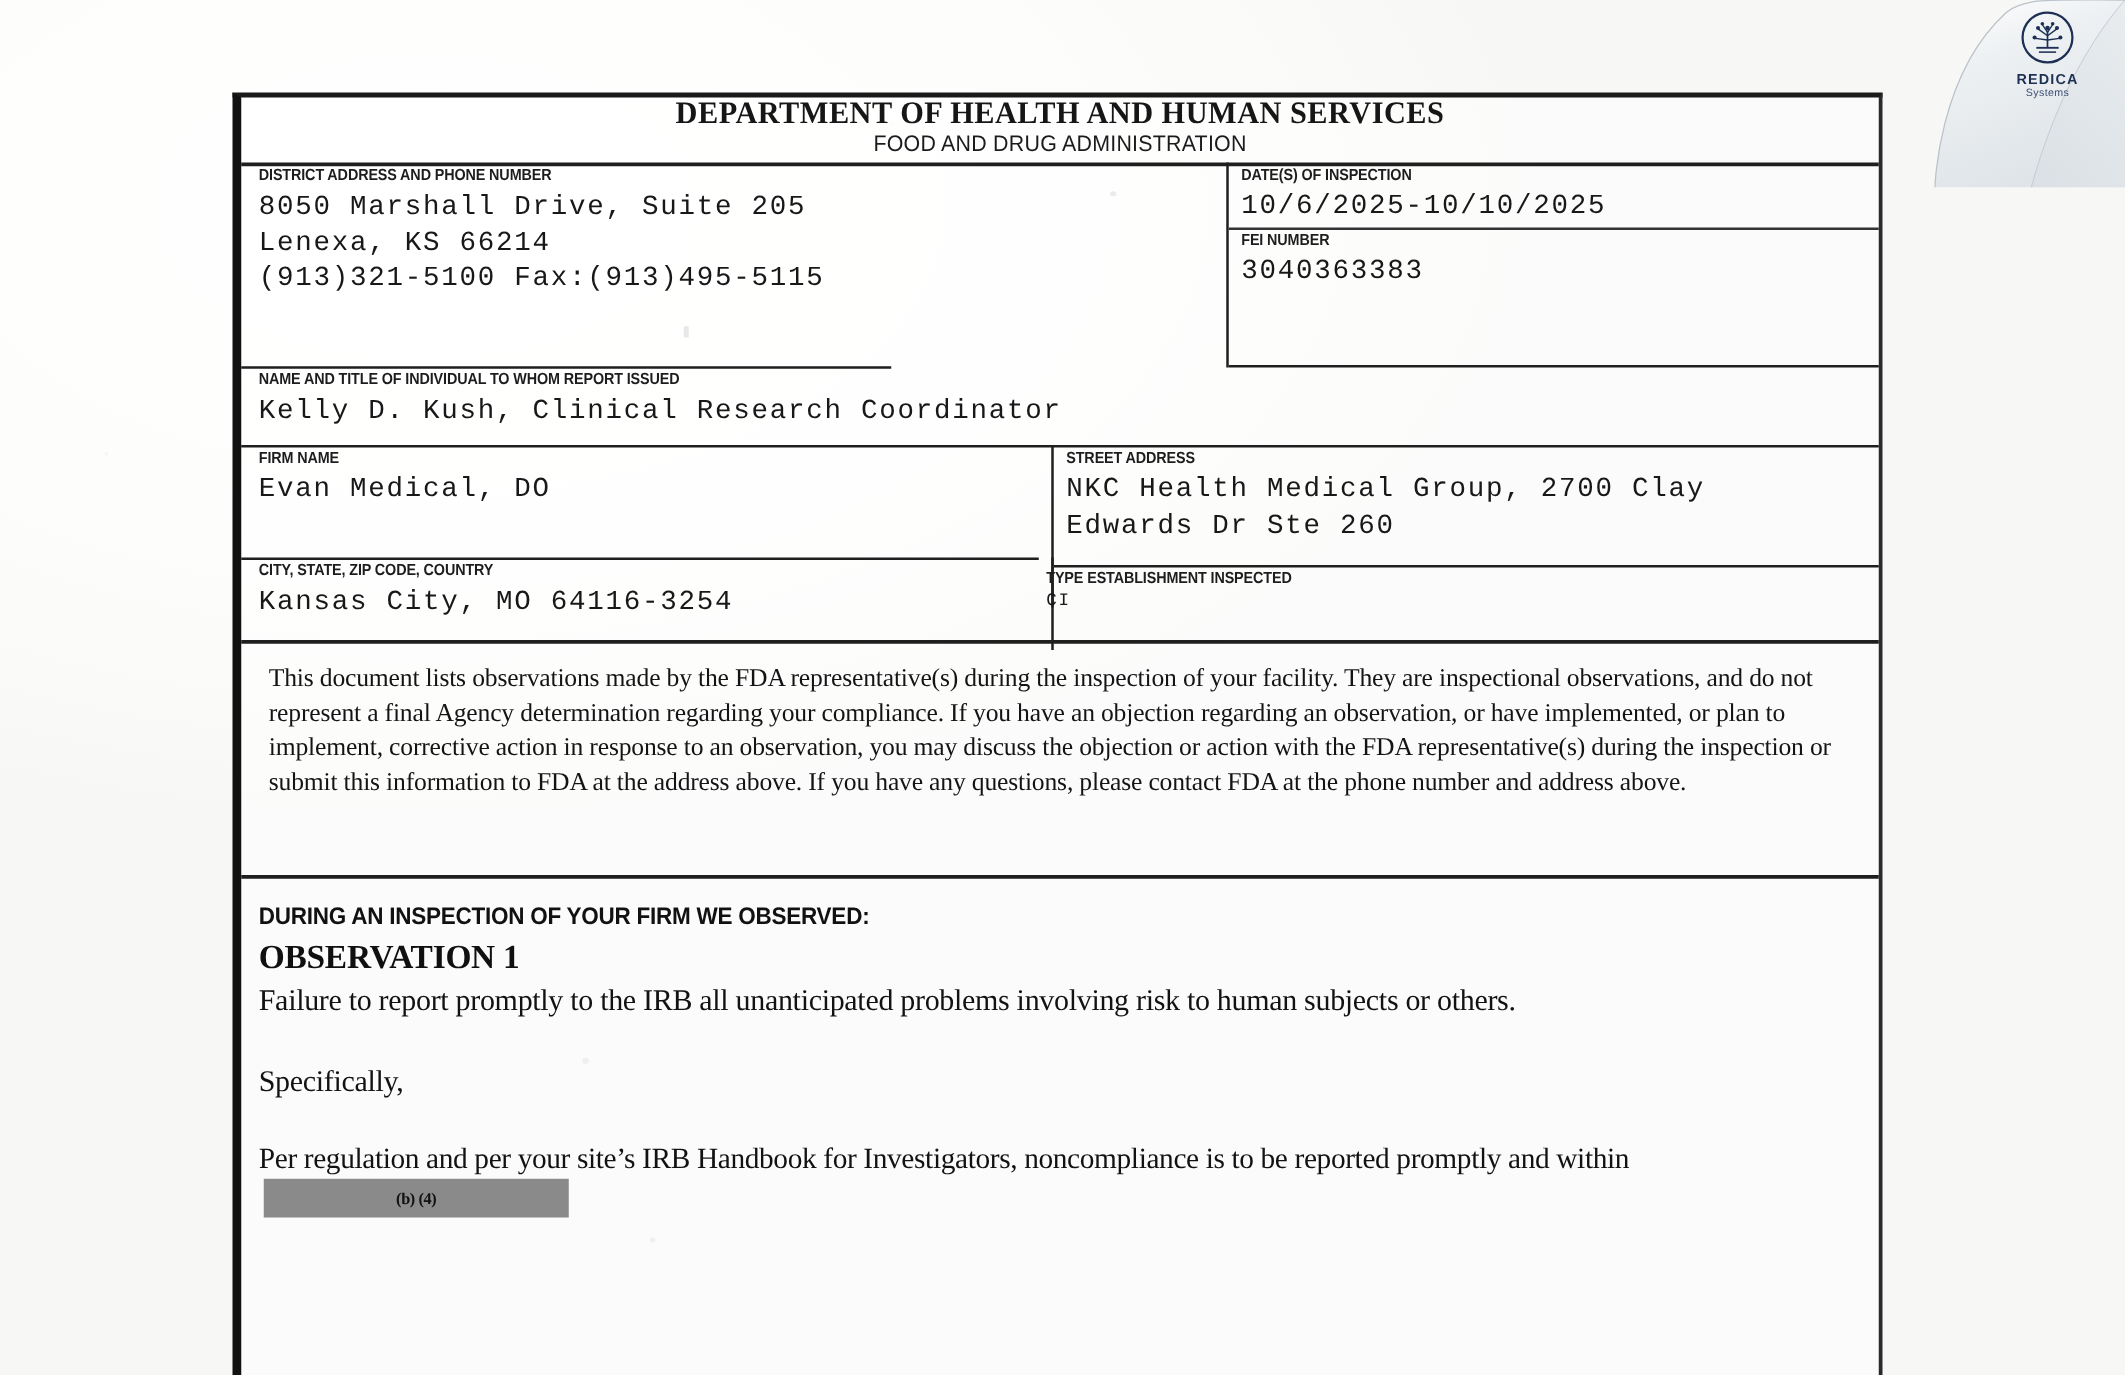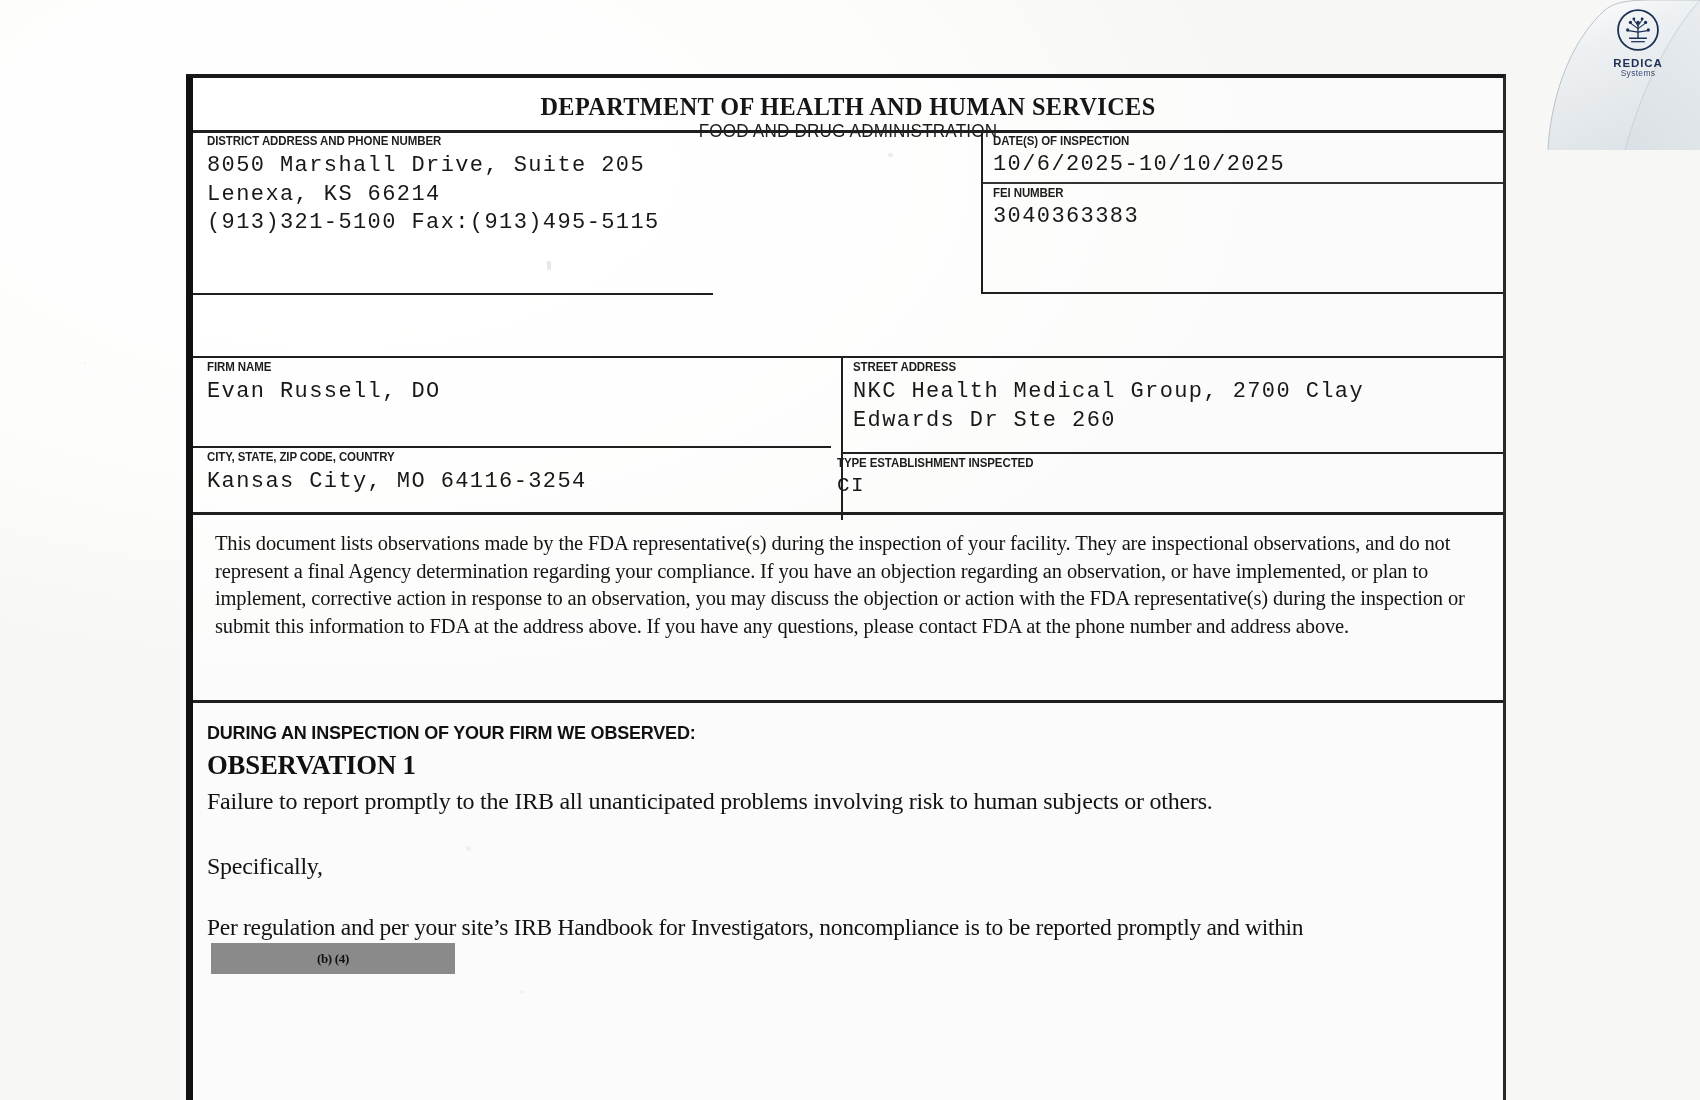--- a/index.html
+++ b/index.html
@@ -69,21 +69,21 @@
     background: #1f1f1f;
   }
 
   
   #hdr {
     position: absolute;
     left: 0; top: 0;
     width: 100%;
     height: 54px;
     text-align: center;
-    padding-top: 16px;
+    padding-top: 0;
   }
   #hdr .dept {
     font-family: "Liberation Serif", serif;
     font-weight: bold;
     font-size: 25px;
     letter-spacing: .4px;
     color: #161616;
     line-height: 1.05;
     transform: scaleX(.97);
   }
@@ -290,47 +290,51 @@
 
     <div class="cell" style="left:800px;top:108px;width:510px;">
       <div class="flabel">FEI NUMBER</div>
       <div class="fvalue" style="margin-top:5px;">3040363383</div>
     </div>
 
     <div class="rule" style="top:214px;left:790px;right:0;height:2px;"></div>
 
     <div class="rule" style="top:215px;left:0;right:790px;height:2px;"></div>
 
+    <div class="cell" style="left:14px;top:219px;width:1290px;">
+      <div class="flabel">NAME AND TITLE OF INDIVIDUAL TO WHOM REPORT ISSUED</div>
+      <div class="fvalue" style="margin-top:6px;">Kelly D. Kush, Clinical Research Coordinator</div>
+    </div>
 
     <div class="rule" style="top:278px;height:2px;"></div>
     <div class="vrule" style="left:648px;top:278px;height:130px;"></div>
 
     <div class="cell" style="left:14px;top:282px;width:630px;">
       <div class="flabel">FIRM NAME</div>
-      <div class="fvalue" style="margin-top:6px;">Evan Russell, DO</div>
+      <div class="fvalue" style="margin-top:6px;">Evan Medical, DO</div>
     </div>
 
     <div class="cell" style="left:660px;top:282px;width:650px;">
       <div class="flabel">STREET ADDRESS</div>
       <div class="fvalue" style="margin-top:6px;">NKC Health Medical Group, 2700 Clay
 Edwards Dr Ste 260</div>
     </div>
 
     <div class="rule" style="top:368px;left:0;right:672px;height:2px;"></div>
     <div class="rule" style="top:374px;left:650px;right:0;height:2px;"></div>
     <div class="vrule" style="left:648px;top:368px;height:74px;"></div>
 
     <div class="cell" style="left:14px;top:372px;width:630px;">
       <div class="flabel">CITY, STATE, ZIP CODE, COUNTRY</div>
       <div class="fvalue" style="margin-top:6px;">Kansas City, MO 64116-3254</div>
     </div>
 
     <div class="cell" style="left:644px;top:378px;width:650px;">
       <div class="flabel">TYPE ESTABLISHMENT INSPECTED</div>
-      <div class="fvalue" style="margin-top:4px;font-size:21px;">CI</div>
+      <div class="fvalue" style="margin-top:4px;font-size:14px;">CI</div>
     </div>
 
     <div class="rule" style="top:434px;height:3px;"></div>
 
     <p id="intro">This document lists observations made by the FDA representative(s) during the inspection of your facility. They are inspectional observations, and do not represent a final Agency determination regarding your compliance. If you have an objection regarding an observation, or have implemented, or plan to implement, corrective action in response to an observation, you may discuss the objection or action with the FDA representative(s) during the inspection or submit this information to FDA at the address above. If you have any questions, please contact FDA at the phone number and address above.</p>
 
     <div class="rule" style="top:622px;height:3px;"></div>
 
     <div id="obs-block">
       <div id="obs-lead">DURING AN INSPECTION OF YOUR FIRM WE OBSERVED:</div>

